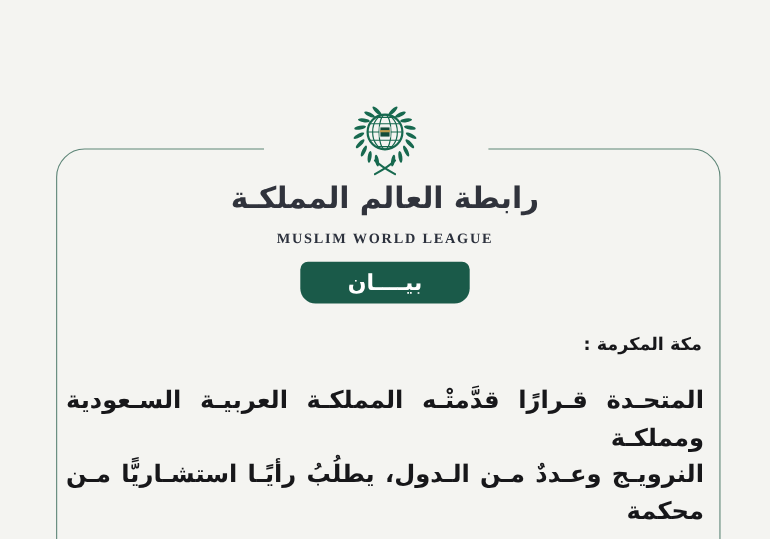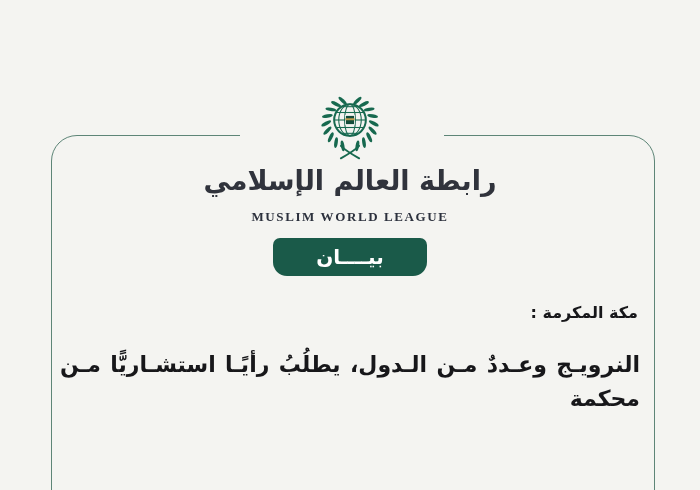--- a/index.html
+++ b/index.html
@@ -102,25 +102,26 @@
     <line x1="33.3" y1="51" x2="66.7" y2="51" stroke-width="1.3"></line>
     <line x1="39.8" y1="58" x2="60.2" y2="58" stroke-width="1.3"></line>
   </g>
 
   <g>
     <rect x="44.5" y="36.5" width="11" height="11" style="fill:var(--kaaba-green,#124c3a);stroke:var(--page-bg,#f4f4f1)" stroke-width="1"></rect>
     <rect x="44.5" y="39.9" width="11" height="2.4" style="fill:var(--kaaba-gold,#bd9c4e)"></rect>
   </g>
 </svg>
 
-<div class="calligraphy">رابطة العالم الإسلامي</div>
+<div class="calligraphy">رابطة العالم المملكـة</div>
 <div class="eng-name">MUSLIM WORLD LEAGUE</div>
 
 <div class="banner">
   <span>بيــــان</span>
 </div>
 
 <div class="location-heading">مكة المكرمة :</div>
 
 <div class="body-text">
+  <div class="line">المتحـدة قـرارًا قدَّمتْـه المملكـة العربيـة السـعودية ومملكـة</div>
   <div class="line">النرويـج وعـددٌ مـن الـدول، يطلُبُ رأيًـا استشـاريًّا مـن محكمة</div>
 
 </div>
 
 </body></html>

